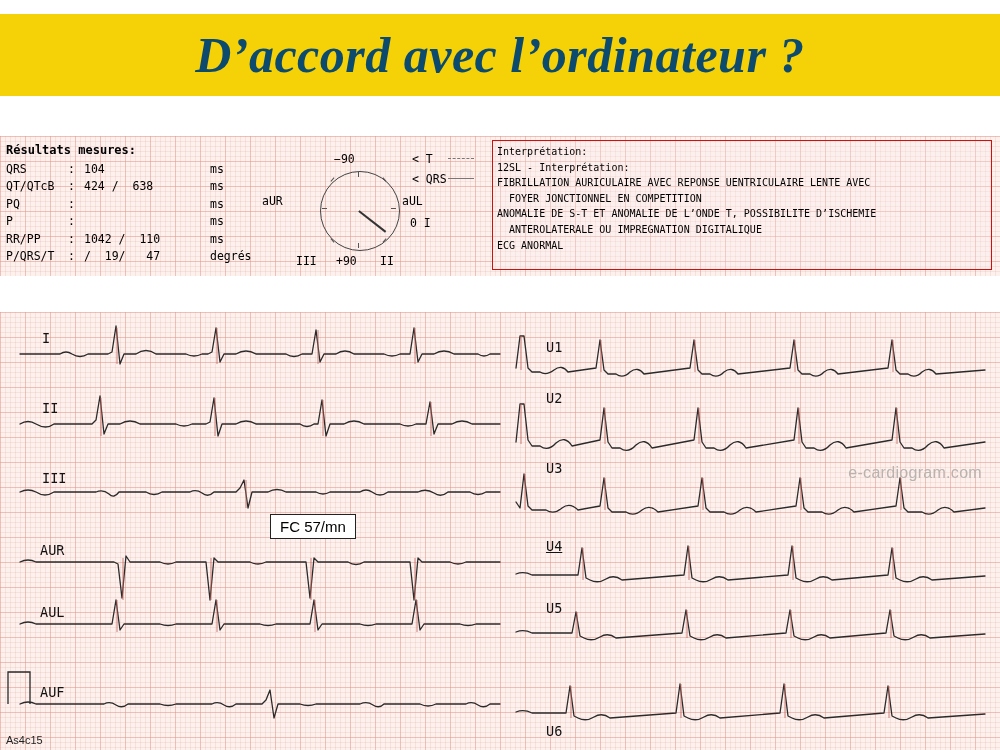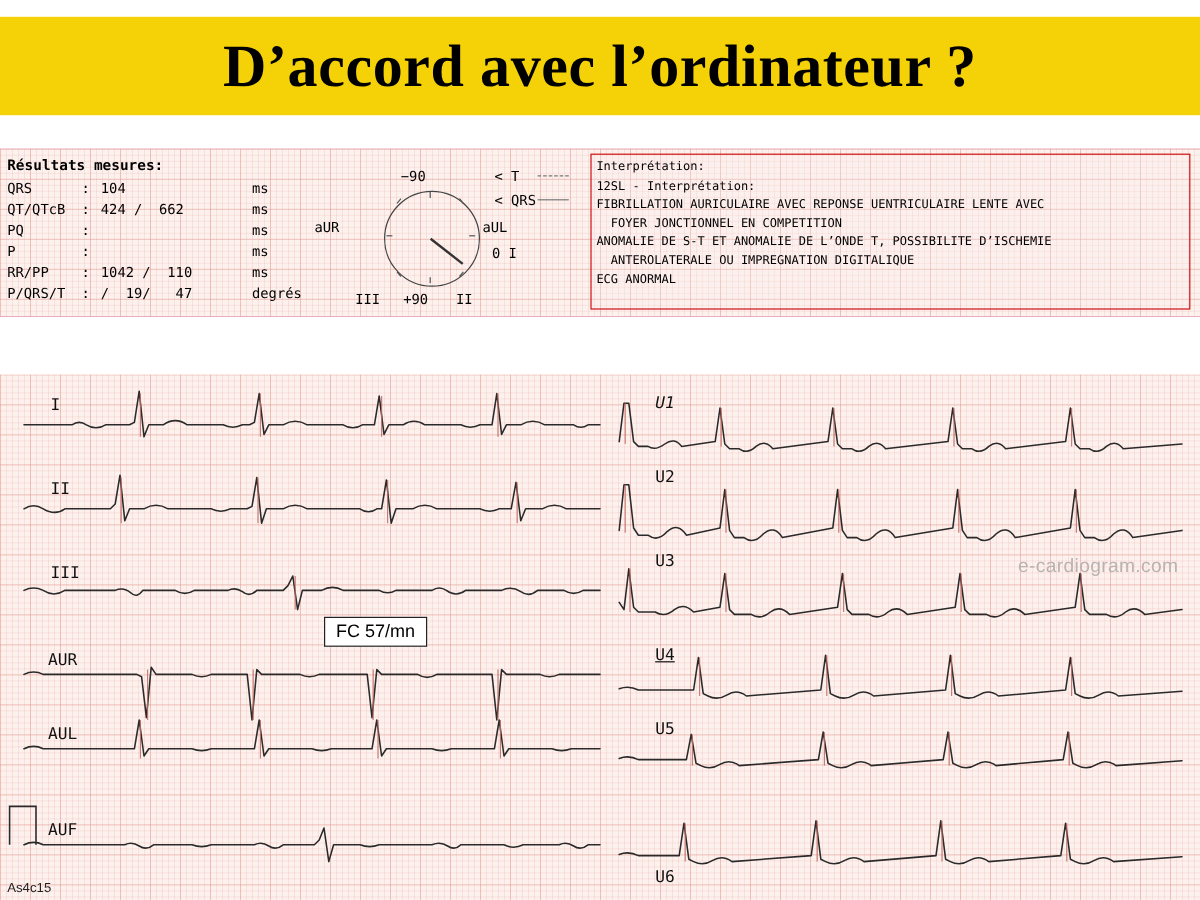--- a/index.html
+++ b/index.html
@@ -30,33 +30,34 @@
     height: 82px;
     background: #F5D108;
     display: flex;
     align-items: center;
     justify-content: center;
   }
   .title-text {
     font-family: "Liberation Serif", serif;
     font-size: 50px;
     font-weight: bold;
-    color: #000000;
+    color: #0c4a6e;
     letter-spacing: 0.5px;
     white-space: nowrap;
+    font-style: italic;
   }
 
   
   .report-strip {
     position: absolute;
     left: 0;
-    top: 124px;
+    top: 136px;
     width: 1000px;
     height: 140px;
-    background: #be185d;
+    background: #c4b5fd;
     overflow: hidden;
     text-decoration: underline;
   }
   .grid-bg {
     position: absolute;
     inset: 0;
     background-color: #fdf1ee;
     background-image:
       linear-gradient(to right, rgba(226,150,140,0.45) 1px, transparent 1px),
       linear-gradient(to bottom, rgba(226,150,140,0.45) 1px, transparent 1px),
@@ -256,21 +257,21 @@
 
       <div class="measure-row">
         <span class="m-label">QRS</span>
         <span class="m-colon">:</span>
         <span class="m-val">104</span>
         <span class="m-unit">ms</span>
       </div>
       <div class="measure-row">
         <span class="m-label">QT/QTcB</span>
         <span class="m-colon">:</span>
-        <span class="m-val">424 /  662</span>
+        <span class="m-val">424 /  638</span>
         <span class="m-unit">ms</span>
       </div>
       <div class="measure-row">
         <span class="m-label">PQ</span>
         <span class="m-colon">:</span>
         <span class="m-val"></span>
         <span class="m-unit">ms</span>
       </div>
       <div class="measure-row">
         <span class="m-label">P</span>
@@ -408,21 +409,21 @@
       <path d="M8,392 L8,360 L30,360 L30,392" fill="none" stroke="#2a2a2a" stroke-width="1.3"></path>
     </svg>
 
     <span class="lead-label" style="left:42px; top:18px;">I</span>
     <span class="lead-label" style="left:42px; top:88px;">II</span>
     <span class="lead-label" style="left:42px; top:158px;">III</span>
     <span class="lead-label" style="left:40px; top:230px;">AUR</span>
     <span class="lead-label" style="left:40px; top:292px;">AUL</span>
     <span class="lead-label" style="left:40px; top:372px;">AUF</span>
 
-    <span class="lead-label" style="left:546px; top:16px;font-style:italic;">U1</span>
+    <span class="lead-label" style="left:546px; top:27px;">U1</span>
     <span class="lead-label" style="left:546px; top:78px;">U2</span>
     <span class="lead-label" style="left:546px; top:148px;">U3</span>
     <span class="lead-label" style="left:546px; top:226px;text-decoration:underline;">U4</span>
     <span class="lead-label" style="left:546px; top:288px;">U5</span>
     <span class="lead-label" style="left:546px; top:374px;margin-top:37px;">U6</span>
 
     <div class="fc-box">FC 57/mn</div>
 
     <div class="watermark">e-cardiogram.com</div>
 

